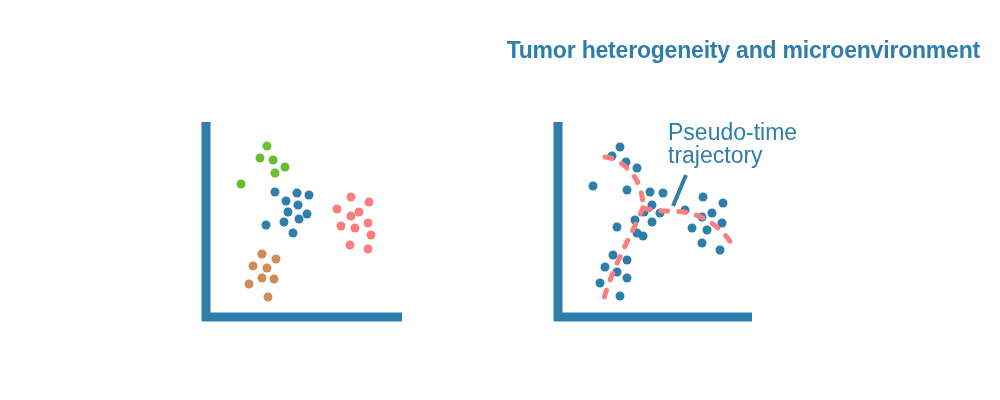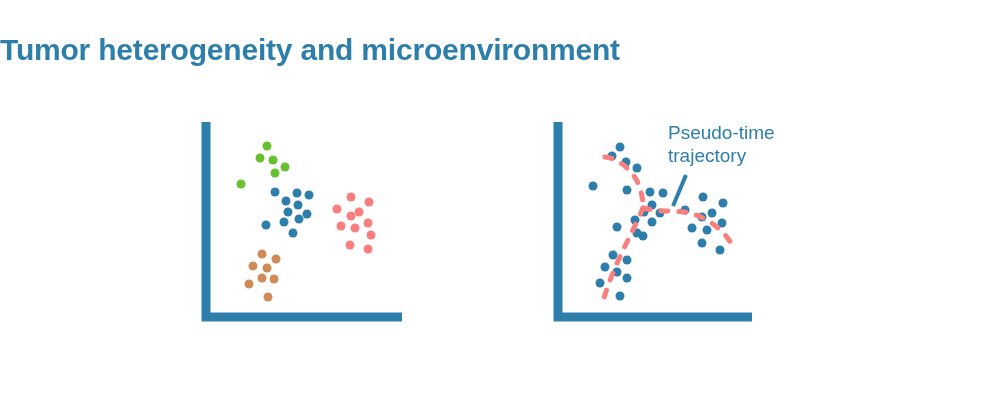--- a/index.html
+++ b/index.html
@@ -9,22 +9,22 @@
     height: 400px;
     background: #ffffff;
     overflow: hidden;
     font-family: "Liberation Sans", sans-serif;
   }
   #figure-title {
     position: absolute;
     top: 33px;
     left: 0;
     width: 980px;
-    text-align: left;
-    font-size: 30px;
+    text-align: right;
+    font-size: 23px;
     line-height: 34px;
     font-weight: bold;
     letter-spacing: -0.2px;
     color: #2e7eac;
   }
   #figure-svg {
     position: absolute;
     top: 0;
     left: 0;
   }
@@ -32,21 +32,21 @@
     fill: none;
     stroke: #2e7eac;
     stroke-width: 9;
     stroke-linejoin: miter;
   }
   #trajectory-label {
     position: absolute;
     top: 121px;
     left: 668px;
     width: 132px;
-    font-size: 19px;
+    font-size: 23px;
     line-height: 23px;
     color: #2e7eac;
   }
 </style>
 </head>
 <body>
 
 <div id="canvas">
 
   <div id="figure-title">Tumor heterogeneity and microenvironment</div>

